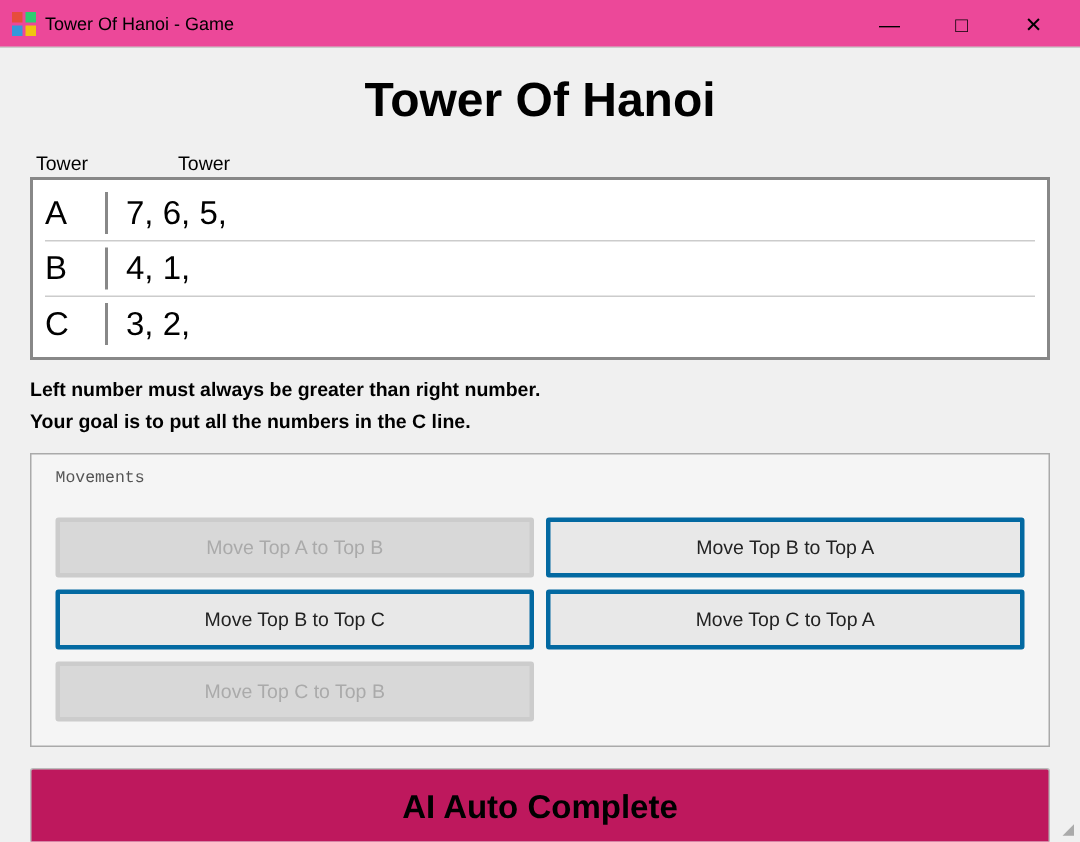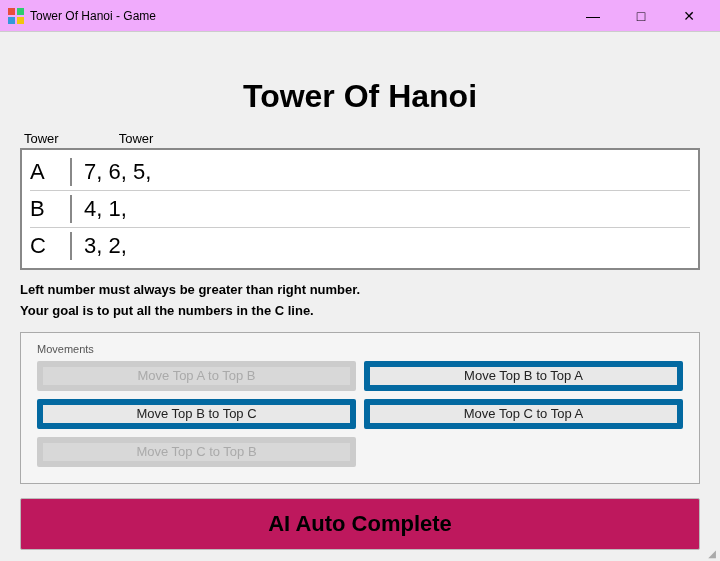--- a/index.html
+++ b/index.html
@@ -10,21 +10,21 @@
       height: 561px;
       overflow: hidden;
       display: flex;
       flex-direction: column;
     }
 
     
     .titlebar {
       display: flex;
       align-items: center;
-      background: #f0abfc;
+      background: #ec4899;
       border-bottom: 1px solid #ccc;
       height: 32px;
       padding: 0 8px;
       user-select: none;
       flex-shrink: 0;
     }
     .titlebar-icon {
       width: 16px;
       height: 16px;
       margin-right: 6px;
@@ -58,21 +58,20 @@
       display: flex;
       flex-direction: column;
       gap: 10px;
     }
 
     .page-title {
       text-align: center;
       font-size: 32px;
       font-weight: bold;
       margin-bottom: 6px;
-      margin-top: 30px;
     }
 
     
     .tower-table {
       border: 2px solid #888;
       background: white;
       padding: 4px 8px;
     }
     .tower-row {
       display: flex;
@@ -116,31 +115,32 @@
 
     
     .movements-group {
       border: 1px solid #aaa;
       padding: 10px 16px 16px;
       background: #f5f5f5;
     }
     .movements-label {
       font-size: 11px;
       color: #555;
-      margin-bottom: 6px;
+      margin-bottom: 20px;
+      font-family: Liberation Mono, monospace;
     }
     .movements-grid {
       display: grid;
       grid-template-columns: 1fr 1fr;
       gap: 8px;
     }
     .move-btn {
-      height: 30px;
+      height: 40px;
       font-size: 13px;
-      border: 6px solid #0369a1;
+      border: 3px solid #0369a1;
       background: #e0e0e0;
       cursor: pointer;
       border-radius: 2px;
     }
     .move-btn:disabled {
       background: #d8d8d8;
       color: #aaa;
       cursor: default;
       border-color: #ccc;
     }

